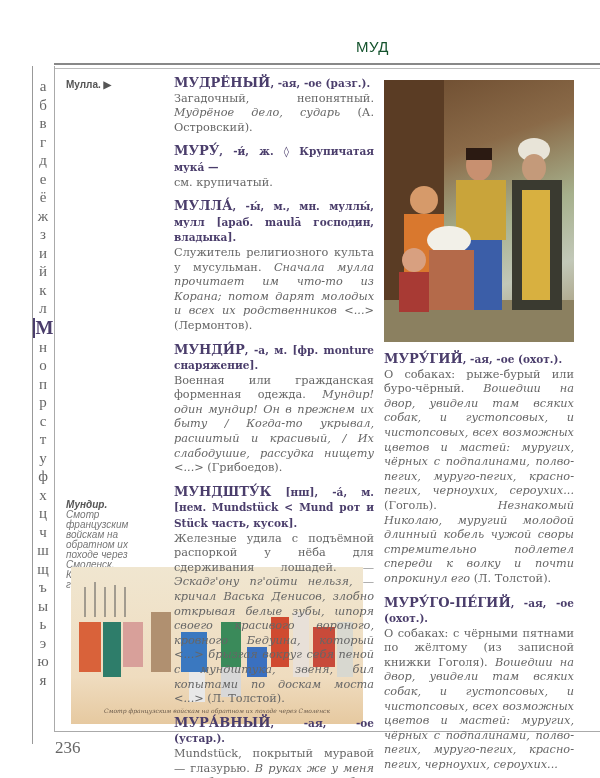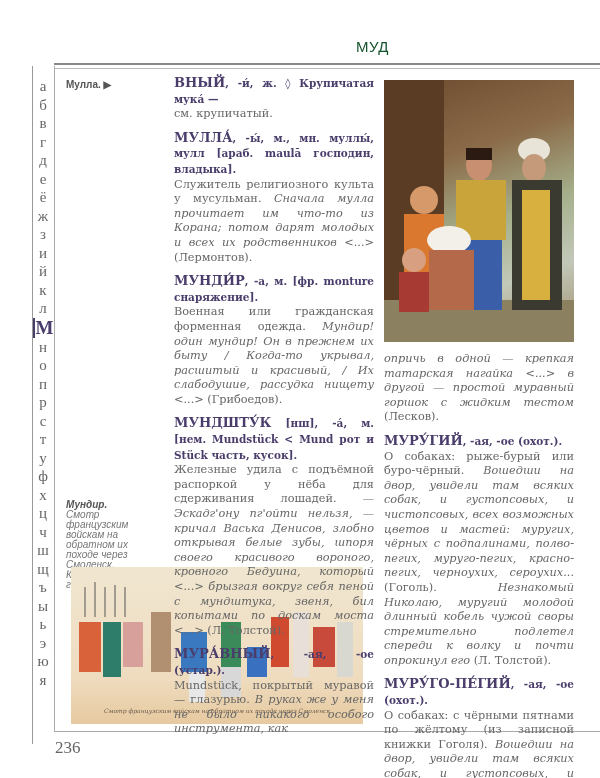--- a/index.html
+++ b/index.html
@@ -123,25 +123,25 @@
     <rect x="176" y="80" width="20" height="30" fill="#3a70c0"></rect>
     <rect x="200" y="50" width="18" height="50" fill="#d04a30"></rect>
     <rect x="222" y="45" width="16" height="65" fill="#e8e0d8"></rect>
     <rect x="242" y="60" width="22" height="40" fill="#c84a3a"></rect>
     <rect x="266" y="55" width="16" height="55" fill="#d8d8d0"></rect>
   </svg>
   <div class="inscription">Смотр французским войскам на обратном их походе через Смоленск</div>
 </div>
 
 <div class="col col1" id="col1">
-    <div class="entry def"><span class="hw">ВНЫЙ́</span><span class="gram">, -и́, ж. ◊ Крупичатая мука́ —</span><br><span>см. крупичатый.</span></div>
+    <div class="entry def"><span class="hw">МУДРЁНЫЙ</span><span class="gram">, -ая, -ое (разг.).</span><br><span>Загадочный, непонятный.</span><span class="it"> Мудрёное дело, сударь</span><span> (А. Островский).</span></div>
+    <div class="entry def"><span class="hw">МУРУ́</span><span class="gram">, -и́, ж. ◊ Крупичатая мука́ —</span><br><span>см. крупичатый.</span></div>
     <div class="entry def"><span class="hw">МУЛЛА́</span><span class="gram">, -ы́, м., мн. муллы́, мулл [араб. maulā господин, владыка].</span><br><span>Служитель религиозного культа у мусульман.</span><span class="it"> Сначала мулла прочитает им что-то из Корана; потом дарят молодых и всех их родственников &lt;...&gt;</span><span> (Лермонтов).</span></div>
     <div class="entry def"><span class="hw">МУНДИ́Р</span><span class="gram">, -а, м. [фр. monture снаряжение].</span><br><span>Военная или гражданская форменная одежда.</span><span class="it"> Мундир! один мундир! Он в прежнем их быту / Когда-то укрывал, расшитый и красивый, / Их слабодушие, рассудка нищету &lt;...&gt;</span><span> (Грибоедов).</span></div>
     <div class="entry def"><span class="hw">МУНДШТУ́К</span><span class="gram"> [нш], -а́, м. [нем. Mundstück &lt; Mund рот и Stück часть, кусок].</span><br><span>Железные удила с подъёмной распоркой у нёба для сдерживания лошадей.</span><span class="it"> — Эскадг'ону пг'ойти нельзя, — кричал Васька Денисов, злобно открывая белые зубы, шпоря своего красивого вороного, кровного Бедуина, который &lt;...&gt; брызгая вокруг себя пеной с мундштука, звеня, бил копытами по доскам моста &lt;...&gt;</span><span> (Л. Толстой).</span></div>
     <div class="entry def"><span class="hw">МУРА́ВНЫЙ</span><span class="gram">, -ая, -ое (устар.).</span><br><span>Mundstück, покрытый муравой — глазурью.</span><span class="it"> В руках же у меня не было никакого особого инструмента, как</span></div>
   </div>
 <div class="col col2" id="col2">
-    <div class="entry def"><span class="it">опричь в одной — крепкая татарская нагайка &lt;...&gt; в другой — простой муравный горшок с жидким тестом</span><span> (Лесков).</span></div>
     <div class="entry def"><span class="hw">МУРУ́ГИЙ</span><span class="gram">, -ая, -ое (охот.).</span><br><span>О собаках: рыже-бурый или буро-чёрный.</span><span class="it"> Вошедши на двор, увидели там всяких собак, и густопсовых, и чистопсовых, всех возможных цветов и мастей: муругих, чёрных с подпалинами, полво-пегих, муруго-пегих, красно-пегих, черноухих, сероухих...</span><span> (Гоголь).</span><span class="it"> Незнакомый Николаю, муругий молодой длинный кобель чужой своры стремительно подлетел спереди к волку и почти опрокинул его</span><span> (Л. Толстой).</span></div>
     <div class="entry def"><span class="hw">МУРУ́ГО-ПЕ́ГИЙ</span><span class="gram">, -ая, -ое (охот.).</span><br><span>О собаках: с чёрными пятнами по жёлтому (из записной книжки Гоголя).</span><span class="it"> Вошедши на двор, увидели там всяких собак, и густопсовых, и чистопсовых, всех возможных цветов и мастей: муругих, чёрных с подпалинами, полво-пегих, муруго-пегих, красно-пегих, черноухих, сероухих...</span></div>
   </div>
 
 <div class="page-num">236</div>
 
 </body></html>

